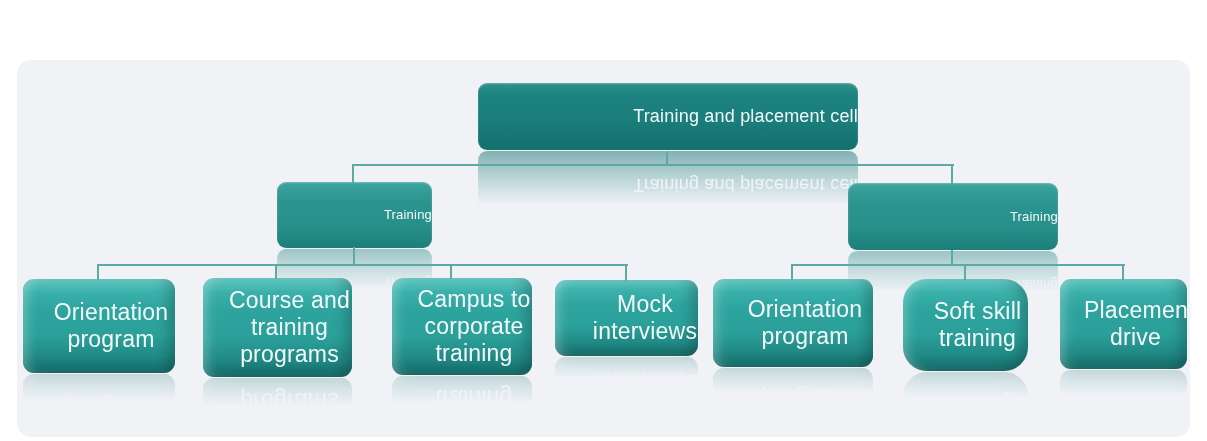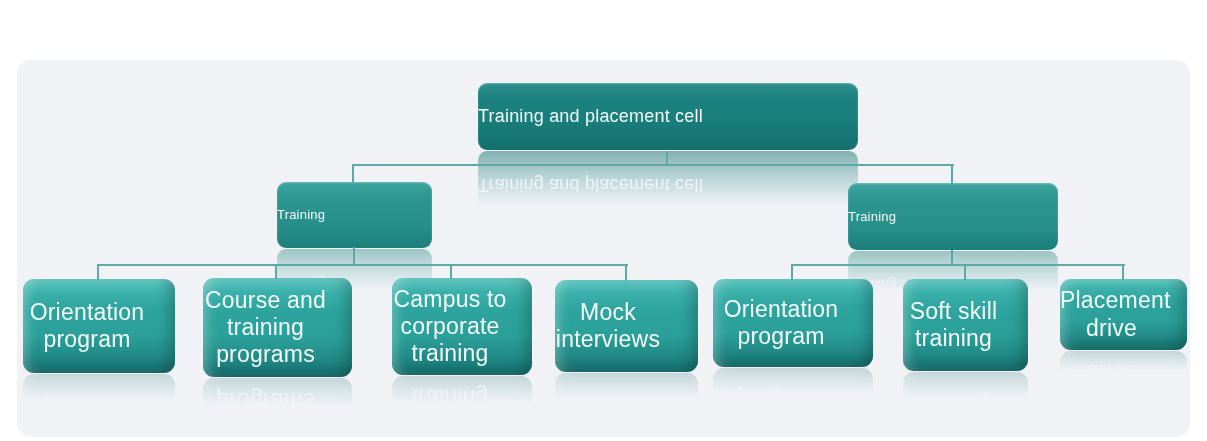--- a/index.html
+++ b/index.html
@@ -14,21 +14,21 @@
   .panel {
     position: absolute; left: 17px; top: 60px;
     width: 1173px; height: 377px;
     background: var(--panel-background, #f0f2f6);
     border-radius: 14px;
   }
 
   
   .node {
     position: absolute;
-    display: flex; align-items: center; justify-content: flex-start;
+    display: flex; align-items: center; justify-content: flex-end;
     text-align: center;
     color: var(--text, #f4fafa);
     z-index: 2;
     letter-spacing: 0.2px;
     line-height: 1.18;
   }
   .node span { display: block; }
 
   .node--root {
     border-radius: 9px;
@@ -55,25 +55,25 @@
   }
   .node--leaf span { max-width: calc(100% - 24px); }
 
   
   #n-root      { left: 478px;  top: 83px;  width: 380px; height: 67px; }
   #n-training  { left: 277px;  top: 182px; width: 155px; height: 66px; }
   #n-placement { left: 848px;  top: 183px; width: 210px; height: 67px; }
   #n-l1 { left: 23px;   top: 279px; width: 152px; height: 94px; }
   #n-l2 { left: 203px;  top: 278px; width: 149px; height: 99px; }
   #n-l3 { left: 382px;  top: 278px; width: 140px; height: 97px; margin-left: 10px; }
-  #n-l4 { left: 555px;  top: 280px; width: 143px; height: 92px; }
+  #n-l4 { left: 555px;  top: 280px; width: 143px; height: 76px; }
   #n-l4 span { max-width: 106px; }
   #n-l5 { left: 713px;  top: 279px; width: 160px; height: 88px; }
-  #n-l6 { left: 903px;  top: 279px; width: 125px; height: 92px; }
-  #n-l7 { left: 1060px; top: 279px; width: 127px; height: 71px; }
+  #n-l6 { left: 903px;  top: 279px; width: 125px; height: 92px; border-radius: 24px; }
+  #n-l7 { left: 1060px; top: 279px; width: 127px; height: 90px; }
 
   
   .cv, .ch {
     position: absolute;
     background: var(--connector, #5ca9a5);
     z-index: 3;
   }
   .cv { width: 2px; }
   .ch { height: 2px; }
 </style>

